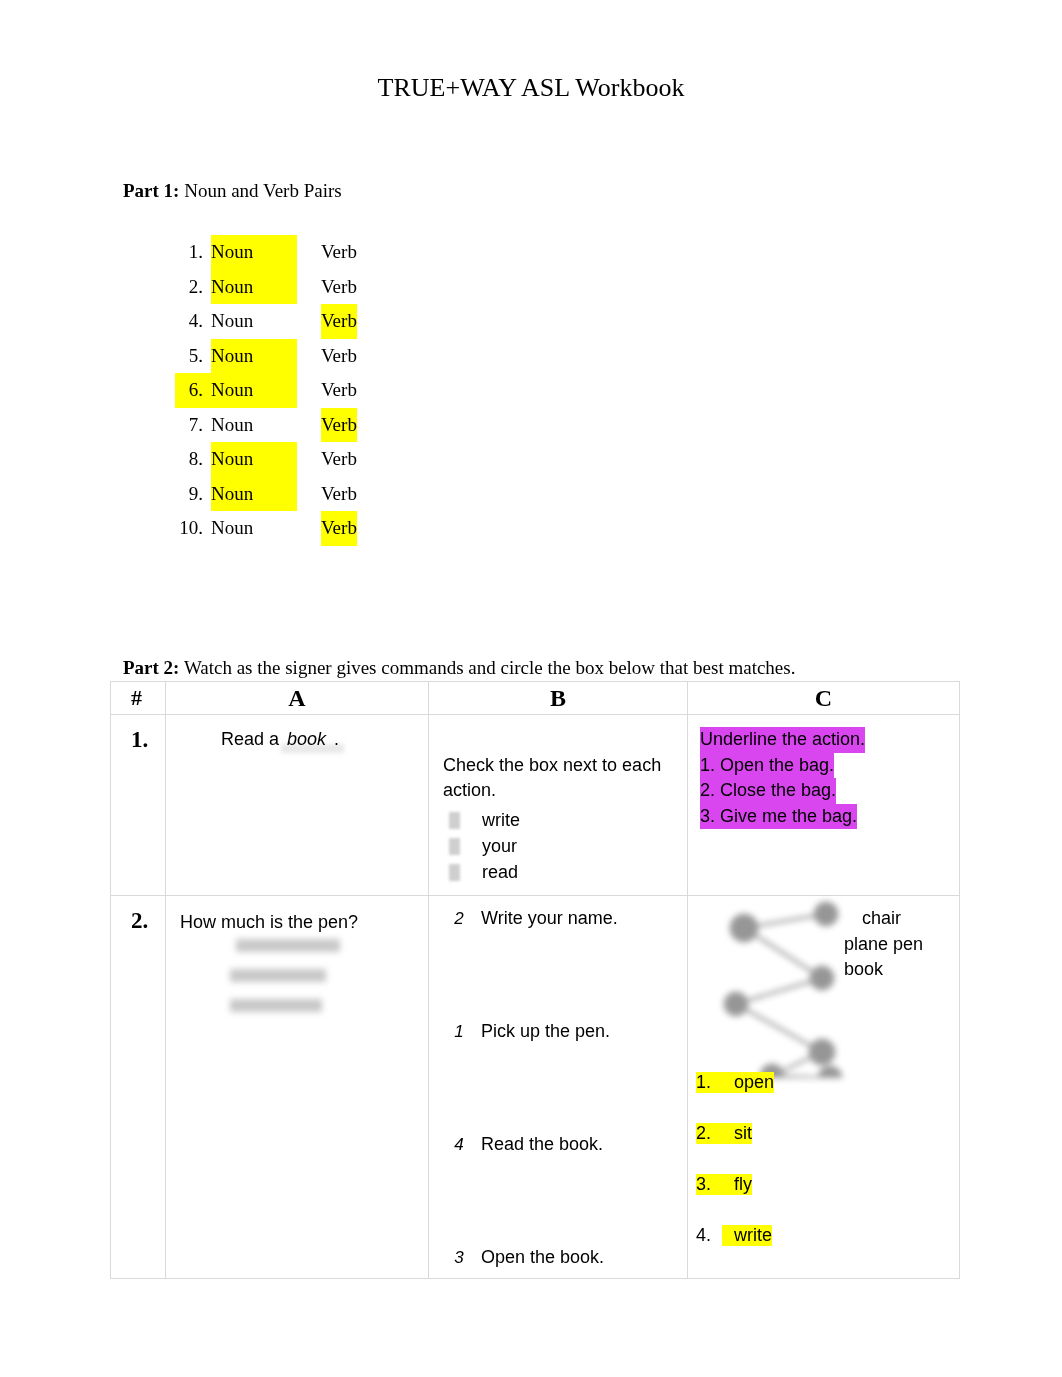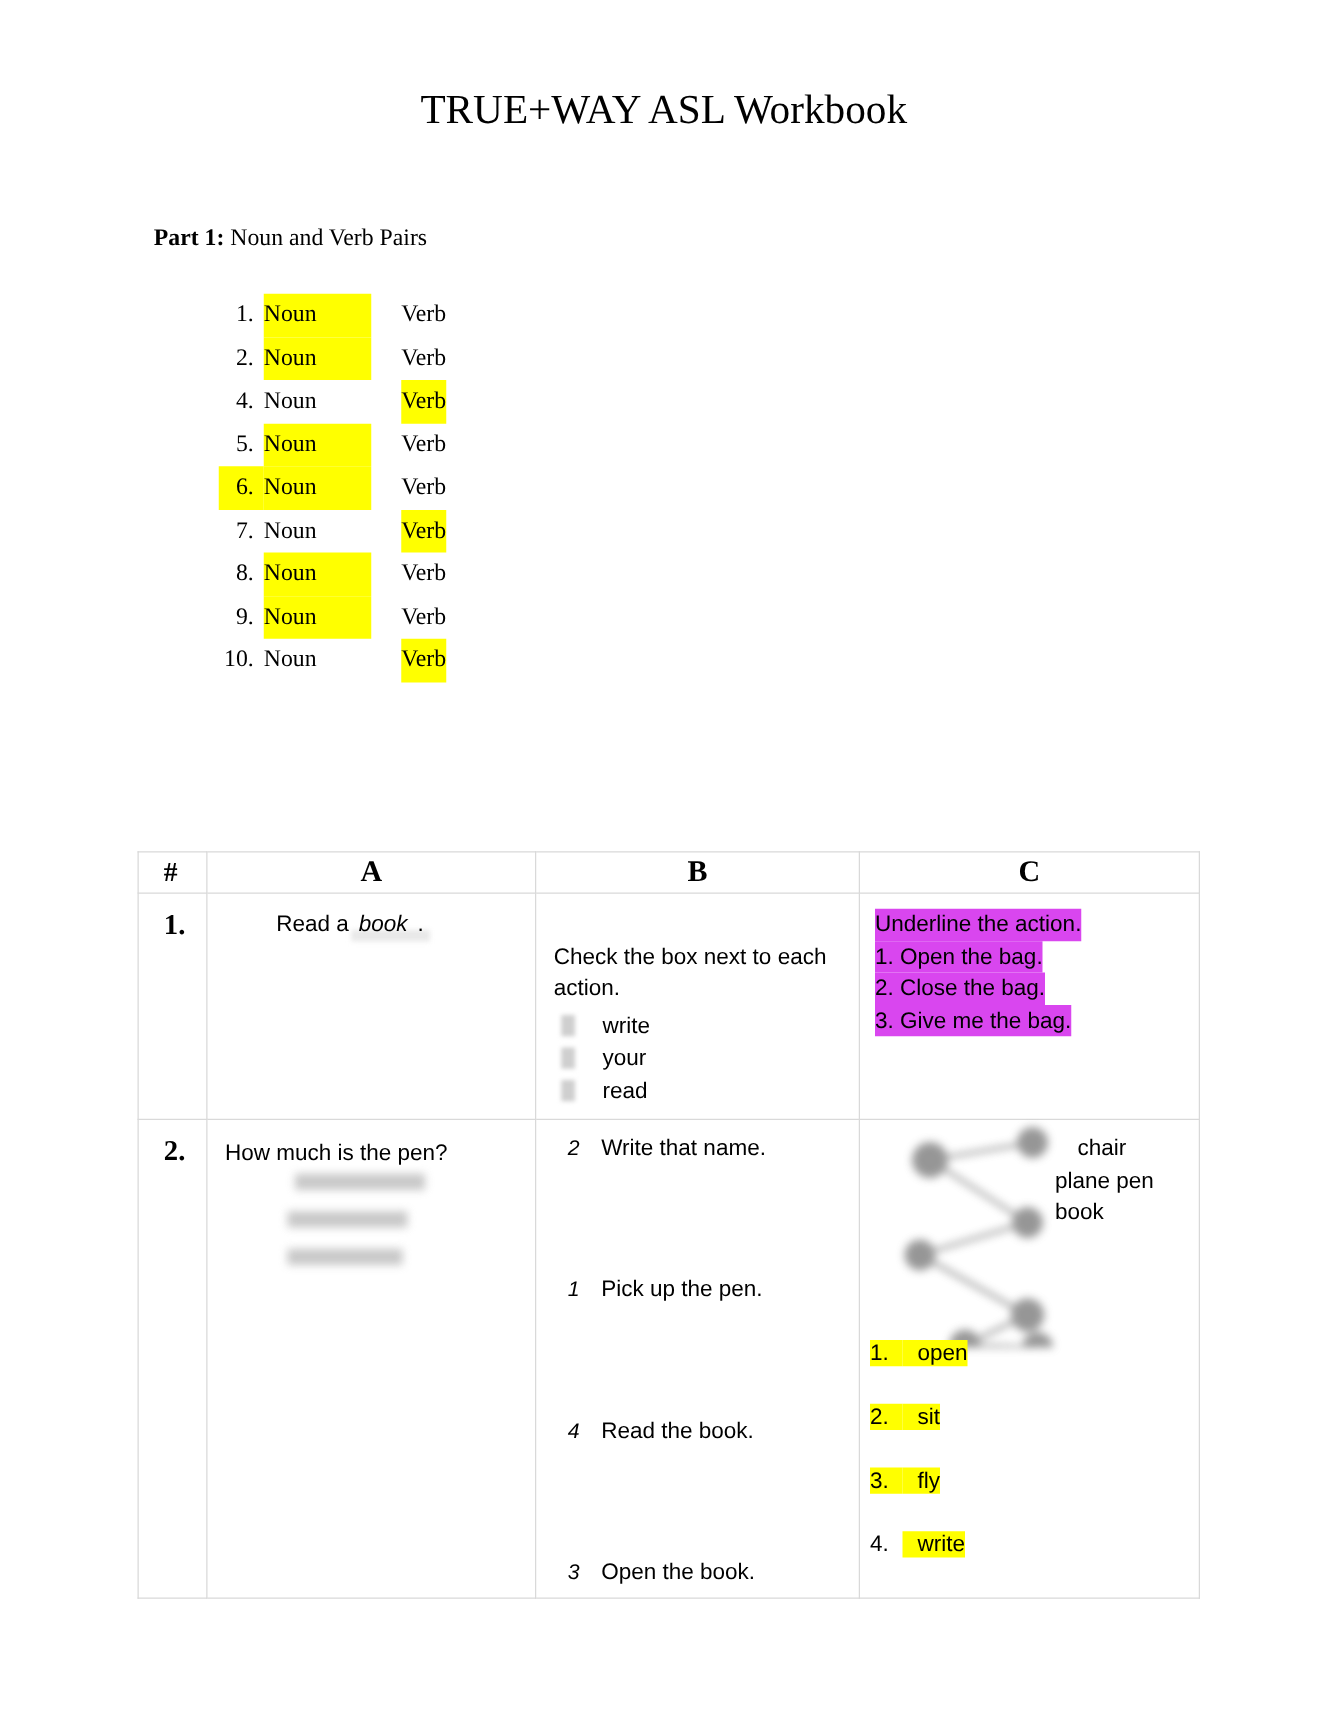--- a/index.html
+++ b/index.html
@@ -23,21 +23,21 @@
     background: #ffffff;
   }
 
   
   .doc-title {
     position: absolute;
     top: 70px;
     left: 0;
     width: 1062px;
     text-align: center;
-    font-size: 33px;
+    font-size: 26px;
     line-height: 36px;
     font-family: "Liberation Serif", serif;
   }
   .doc-subtitle {
     position: absolute;
     top: 108px;
     left: 0;
     width: 1062px;
     text-align: center;
     font-size: 26px;
@@ -308,20 +308,24 @@
     <div class="nv-row soft">
       <span class="nv-num">9.</span><span class="nv-noun hl">Noun</span><span class="nv-verb">Verb</span>
     </div>
 
     <div class="nv-row soft">
       <span class="nv-num">10.</span><span class="nv-noun">Noun</span><span class="nv-verb hl">Verb</span>
     </div>
 
   </div>
 
+  <div class="part2-head soft">
+    <b>Part 2:</b>
+    <span>Watch as the signer gives commands and circle the box below that best matches.</span>
+  </div>
 
   <table class="tbl soft">
     <colgroup>
       <col class="c-num">
         <col class="c-a">
         <col class="c-b">
         <col class="c-c">
     </colgroup>
     <thead>
       <tr>
@@ -386,21 +390,21 @@
               <div class="ghost-line l1"></div>
               <div class="ghost-line l2"></div>
               <div class="ghost-line l3"></div>
             </div>
           </div>
         </td>
 
         <td>
           <div class="b2">
             <div class="b2-item">
-              <span class="b2-num">2</span><span class="b2-txt">Write that name.</span>
+              <span class="b2-num">2</span><span class="b2-txt">Write your name.</span>
             </div>
             <div class="b2-item">
               <span class="b2-num">1</span><span class="b2-txt">Pick up the pen.</span>
             </div>
             <div class="b2-item">
               <span class="b2-num">4</span><span class="b2-txt">Read the book.</span>
             </div>
             <div class="b2-item">
               <span class="b2-num">3</span><span class="b2-txt">Open the book.</span>
             </div>

